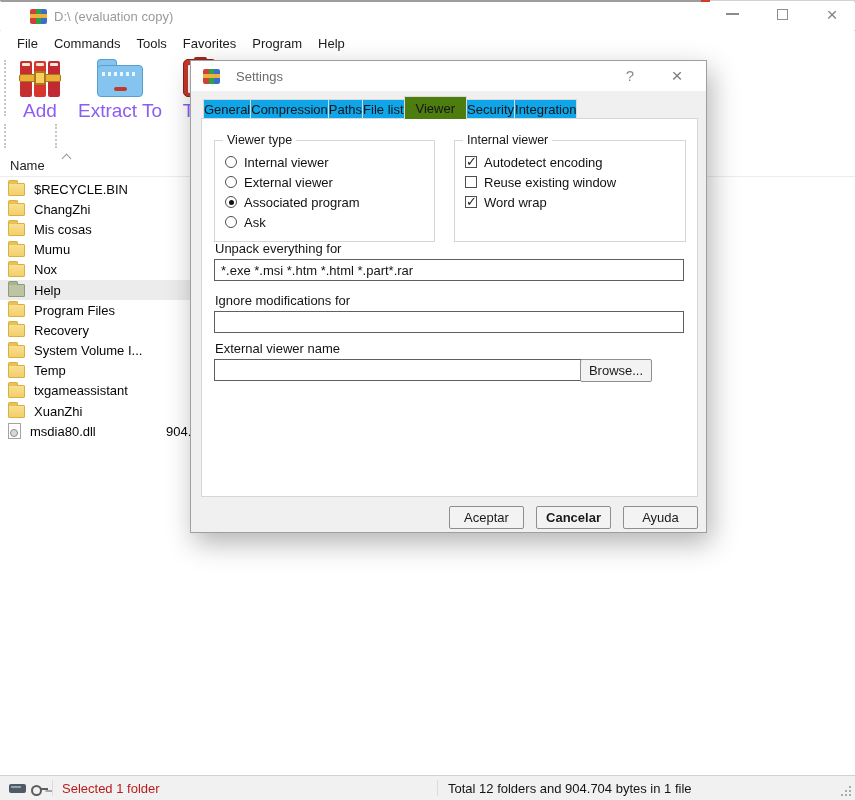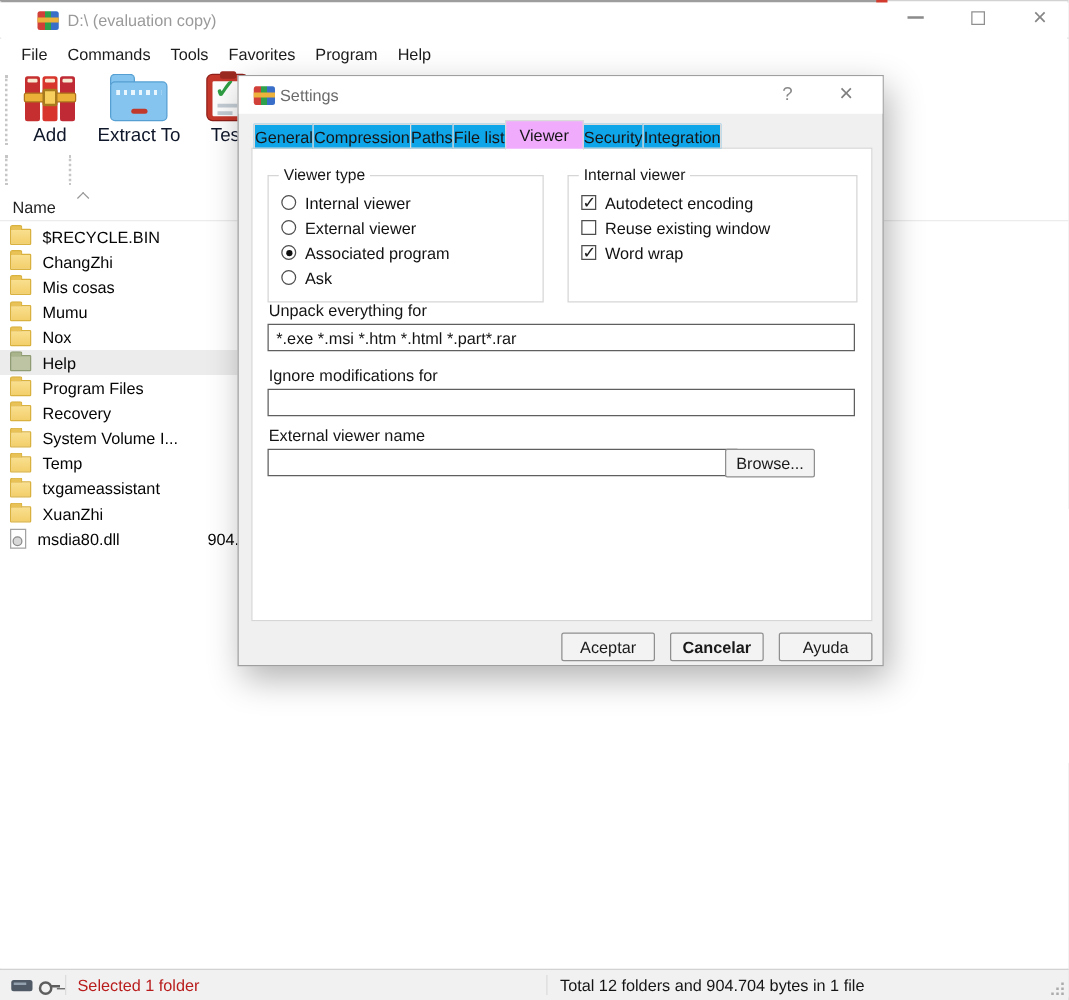--- a/index.html
+++ b/index.html
@@ -31,21 +31,21 @@
 
   
   .menubar{position:absolute;left:0;top:31px;width:855px;height:25px;display:flex;align-items:center;padding-left:9px;background:#fff;}
   .menu-item{padding:3px 8px;color:#1c1c1c;}
 
   
   .toolbar{position:absolute;left:0;top:56px;width:855px;height:64px;background:#fff;display:flex;align-items:flex-start;padding-left:14px;}
   .grip{position:absolute;border-left:2px dotted #c6c6c6;}
   .grip-tb{left:4px;top:60px;height:56px;}
   .tbtn{display:flex;flex-direction:column;align-items:center;justify-content:flex-start;min-width:52px;margin-right:12px;padding-top:3px;}
-  .tbtn .tlabel{margin-top:3px;color:#0f172a;font-size:15px;white-space:nowrap;}
+  .tbtn .tlabel{margin-top:3px;color:#8b5cf6;font-size:19px;white-space:nowrap;}
   
   .ic-add{width:42px;height:38px;position:relative;}
   .book{position:absolute;top:2px;bottom:0;width:12px;border-radius:2px;}
   .book::before{content:"";position:absolute;left:2px;right:2px;top:2px;height:3px;background:#f7e9d2;border-radius:1px;}
   .b1{left:1px;background:#c62f2f;} .b2{left:15px;background:#d8352c;} .b3{left:29px;background:#bf2a35;}
   .belt{position:absolute;left:0;right:0;top:15px;height:8px;background:#eab038;border:1px solid #ad741c;border-radius:2px;}
   .buckle{position:absolute;left:15px;top:12px;width:12px;height:14px;background:#f6cf5e;border:2px solid #a87a1e;border-radius:2px;}
   
   .ic-extract{width:46px;height:38px;position:relative;}
   .folderback{position:absolute;left:0;top:6px;right:0;bottom:0;background:#85c4ef;border:1px solid #559fd2;border-radius:4px;}
@@ -102,26 +102,26 @@
   .stat-sel{position:absolute;left:62px;top:5px;color:#b91c1c;}
   .stat-total{position:absolute;left:448px;top:5px;color:#151515;}
   .grip-dots{position:absolute;right:4px;bottom:4px;width:2px;height:2px;background:#ababab;
     box-shadow:-4px 0 #ababab,-8px 0 #ababab,0 -4px #ababab,0 -8px #ababab,-4px -4px #ababab;}
 
   
   .dialog{position:absolute;left:190px;top:60px;width:517px;height:473px;background:#f0f0f0;
     border:1px solid #9f9f9f;box-shadow:4px 10px 26px rgba(0,0,0,.3);}
   .dlg-title{position:absolute;left:0;top:0;right:0;height:30px;background:#fff;display:flex;align-items:center;}
   .dlg-title .winrar-mini{margin-left:12px;}
-  .dlg-title .dtext{margin-left:4px;color:#6b6b6b;}
+  .dlg-title .dtext{margin-left:16px;color:#6b6b6b;}
   .dlg-help{position:absolute;right:66px;top:6px;color:#8a8a8a;font-size:15px;width:20px;text-align:center;}
   .dlg-close{position:absolute;right:18px;top:4px;color:#7f7f7f;font-size:19px;width:22px;text-align:center;}
   .tabs{position:absolute;left:12px;top:34px;height:24px;display:flex;align-items:flex-end;z-index:2;}
   .tab{height:20px;line-height:19px;padding:0 0;background:#0ea5e9;border:1px solid #dadada;margin-right:-1px;color:#161616;}
-  .tab[data-active="true"]{height:24px;line-height:23px;background:#f0abfc;border-bottom:1px solid #fff;position:relative;z-index:3;padding:0 11px;margin-bottom:-1px;}
+  .tab[data-active="true"]{height:24px;line-height:23px;background:#4d7c0f;border-bottom:1px solid #fff;position:relative;z-index:3;padding:0 11px;margin-bottom:-1px;}
   .dlg-page{position:absolute;left:10px;top:57px;width:497px;height:379px;background:#fff;border:1px solid #d6d6d6;z-index:1;}
   .group{position:absolute;border:1px solid #d6d6d6;text-align:right;}
   .g1{left:12px;top:21px;width:221px;height:102px;}
   .g2{left:252px;top:21px;width:232px;height:102px;}
   .group-title{position:absolute;top:-8px;left:8px;background:#fff;padding:0 4px;font-size:12.5px;color:#161616;}
   .opt{display:flex;align-items:center;gap:7px;height:16px;margin:4px 0 4px 10px;}
   .opt:first-of-type{margin-top:13px;}
   .rb{width:12px;height:12px;border:1px solid #4e4e4e;border-radius:50%;background:#fff;position:relative;flex:none;}
   .rb[data-checked="true"]::after{content:"";position:absolute;inset:2.5px;background:#101010;border-radius:50%;}
   .cb{width:12px;height:12px;border:1px solid #4e4e4e;background:#fff;position:relative;flex:none;}

